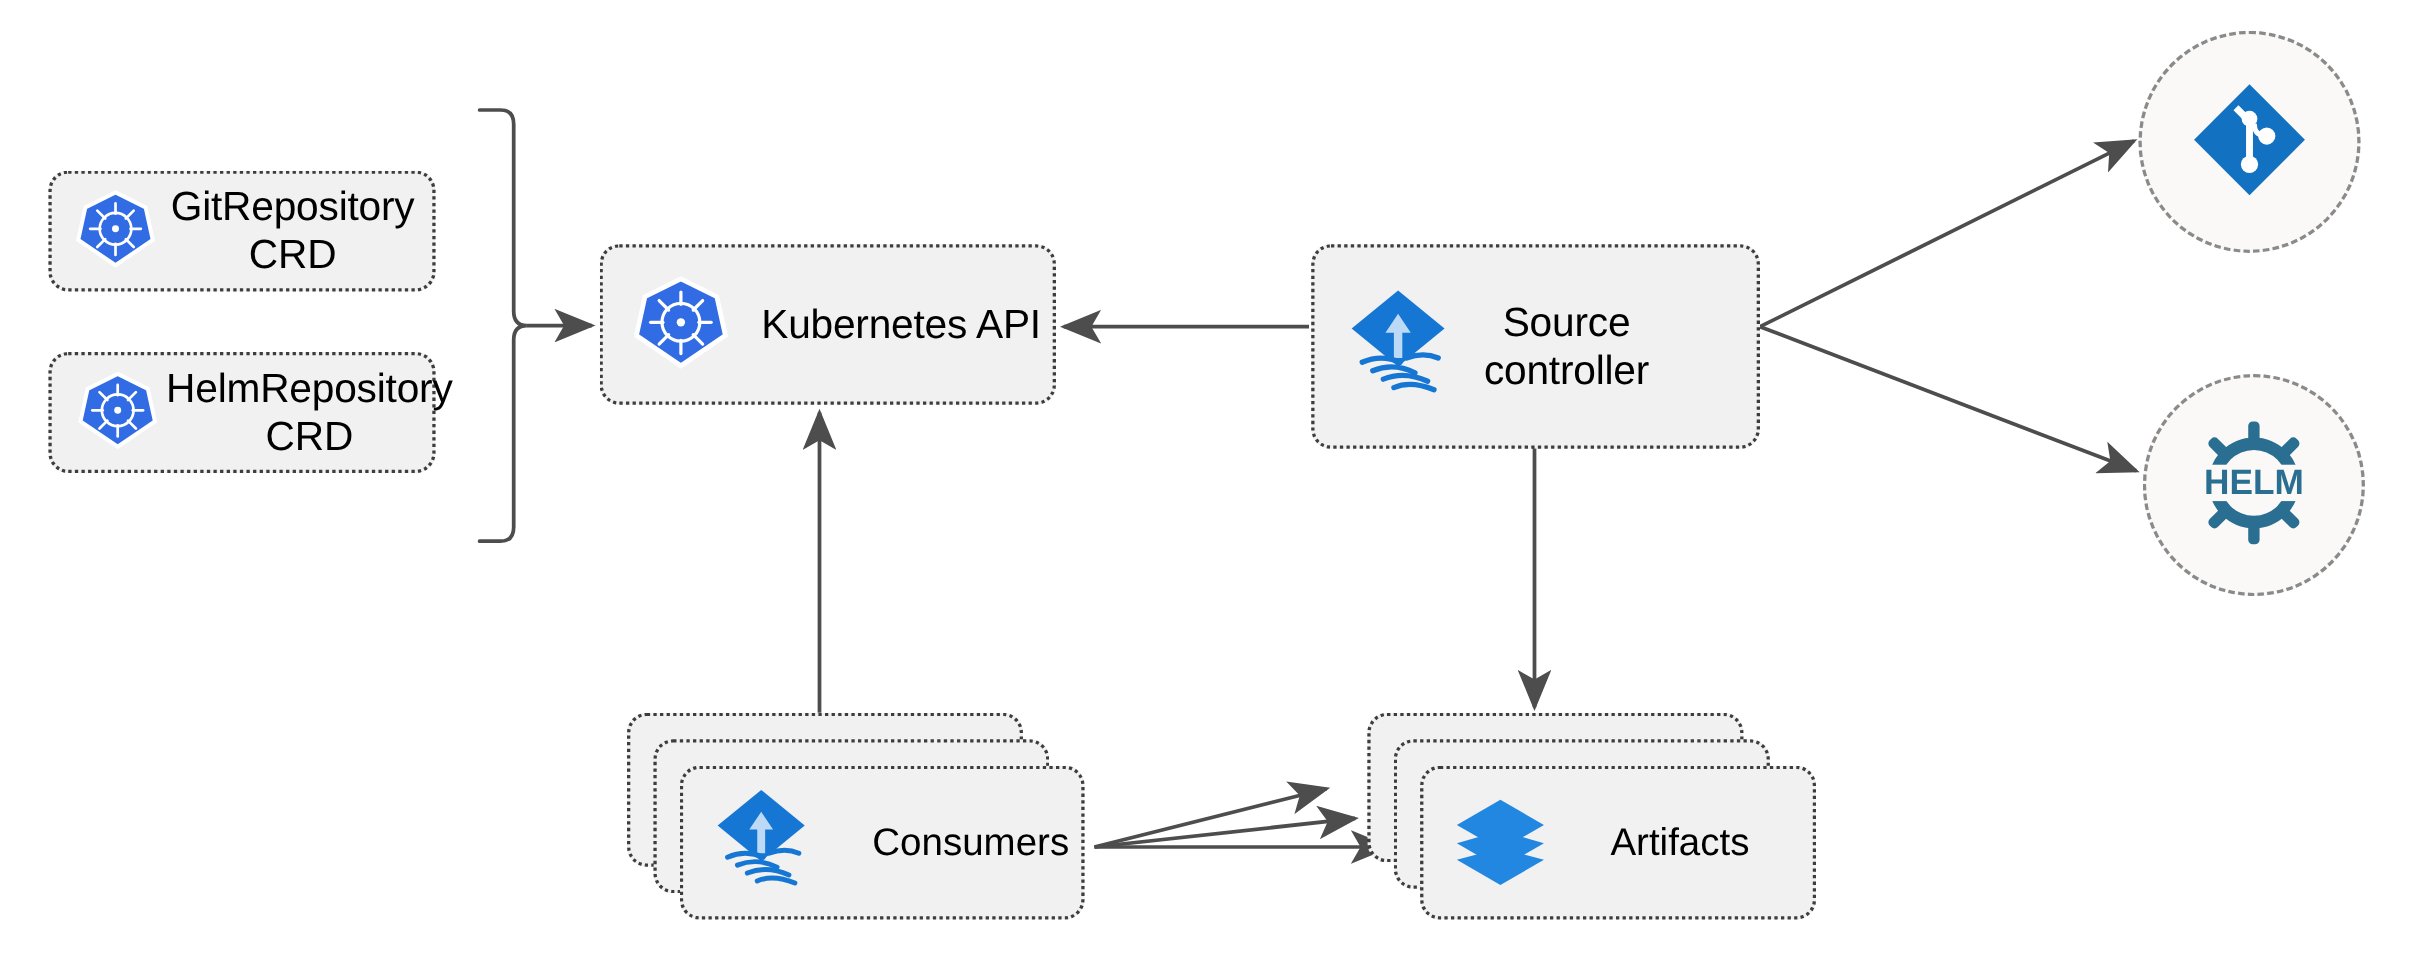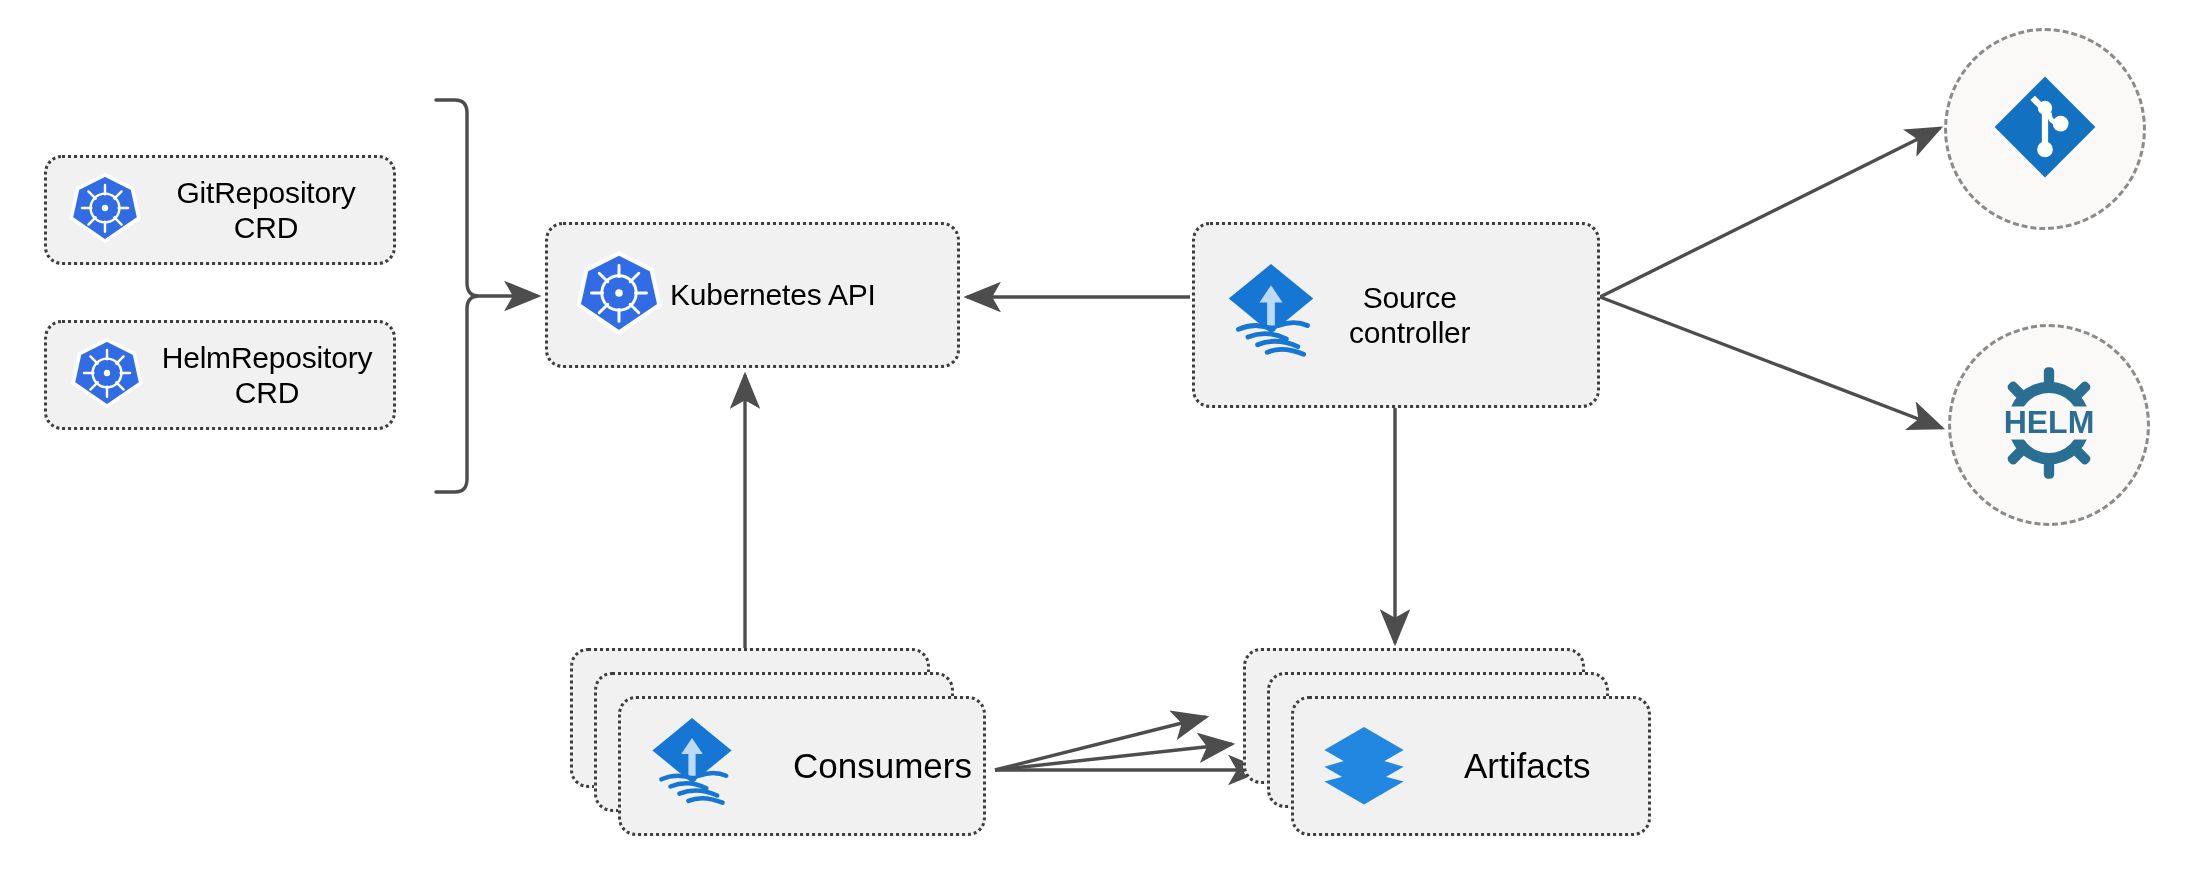--- a/index.html
+++ b/index.html
@@ -25,21 +25,21 @@
     box-sizing: border-box;
     background: #f1f1f1;
     border: 3px dotted #3d3d3d;
     border-radius: 18px;
     display: flex;
     align-items: center;
     justify-content: flex-start;
   }
   .node .label {
     color: #000000;
-    font-size: 30px;
+    font-size: 37px;
     line-height: 1.18;
     text-align: center;
     white-space: pre-line;
     letter-spacing: -0.2px;
   }
   .node .icon {
     flex: 0 0 auto;
     display: block;
   }
 
@@ -54,21 +54,21 @@
     margin-left: 8px;
     margin-right: 10px;
   }
 
   
   .k8s-box {
     left: 545px; top: 222px;
     width: 415px; height: 146px;
     padding-left: 28px;
   }
-  .k8s-box .label { margin-left: 8px; }
+  .k8s-box .label { margin-left: 30px; }
 
   .src-box {
     left: 1192px; top: 222px;
     width: 408px; height: 186px;
     padding-left: 28px;
   }
   .src-box .label { margin-left: 30px; }
 
   
   .stack {
@@ -287,21 +287,21 @@
           <path d="M47,36 L37,26 L41,22 L51,32 Z"></path>
           <circle cx="50" cy="70" r="7"></circle>
           <circle cx="50" cy="33" r="6.4"></circle>
           <circle cx="64" cy="47" r="7"></circle>
           <path d="M52,37 Q52,48 61,48 L61,44 Q56,44 56,37 Z"></path>
         </g>
       </svg>
     </span>
   </div>
 
-  <div class="circle-node" style="left:1948px; top:324px;">
+  <div class="circle-node" style="left:1948px; top:340px;">
     <span class="icon">
       <svg width="124" height="124" viewBox="0 0 120 120">
         <g fill="#2a6f91">
 
           <rect x="55" y="6" width="10" height="20" rx="4"></rect>
           <rect x="55" y="94" width="10" height="20" rx="4"></rect>
           <rect x="6" y="55" width="20" height="10" rx="4" opacity="0"></rect>
           <rect x="94" y="55" width="20" height="10" rx="4" opacity="0"></rect>
           <g transform="rotate(45 60 60)">
             <rect x="55" y="6" width="10" height="20" rx="4"></rect>

